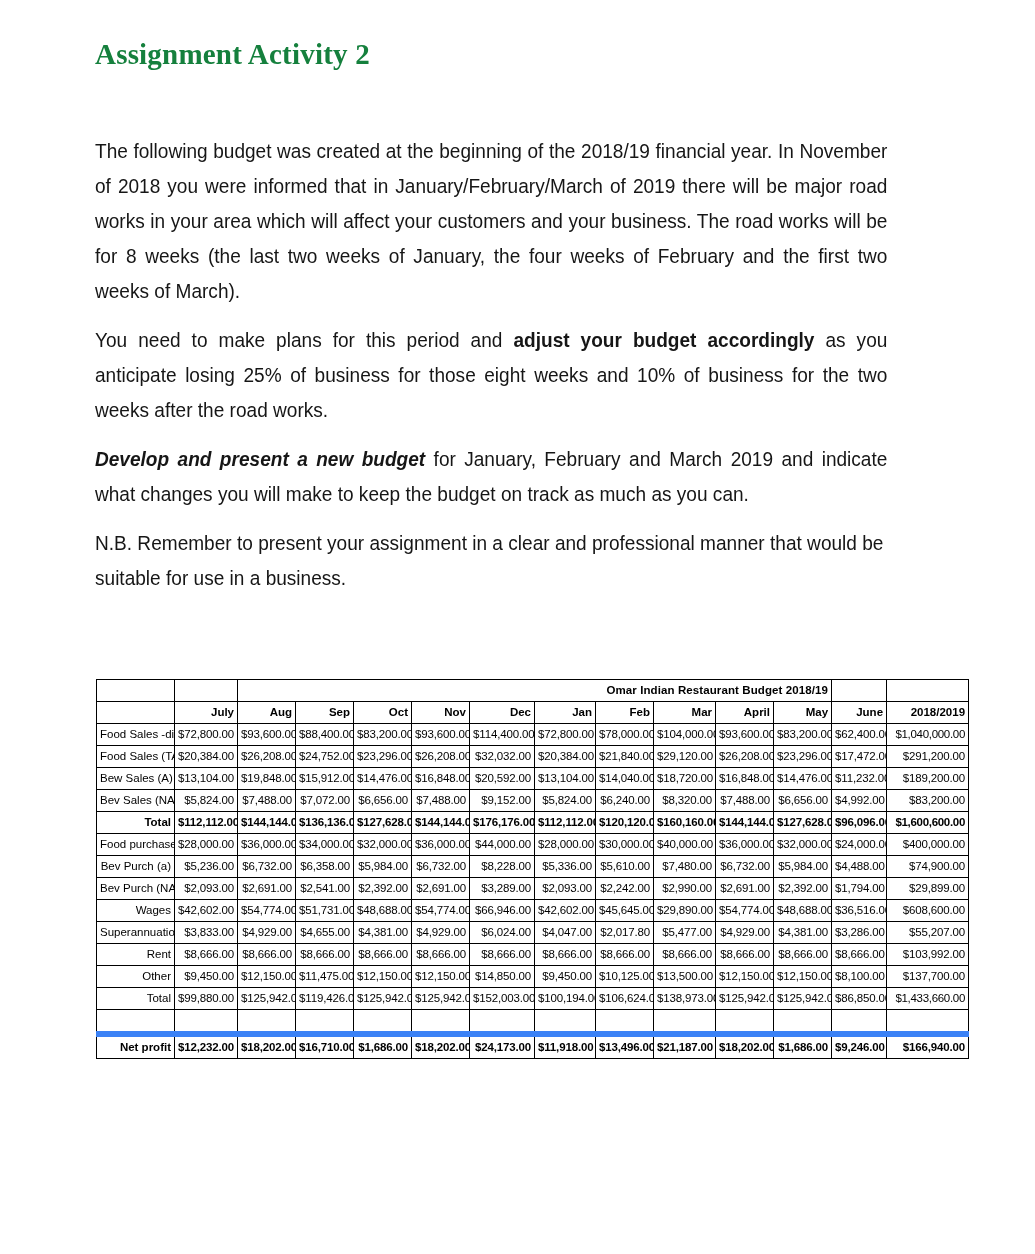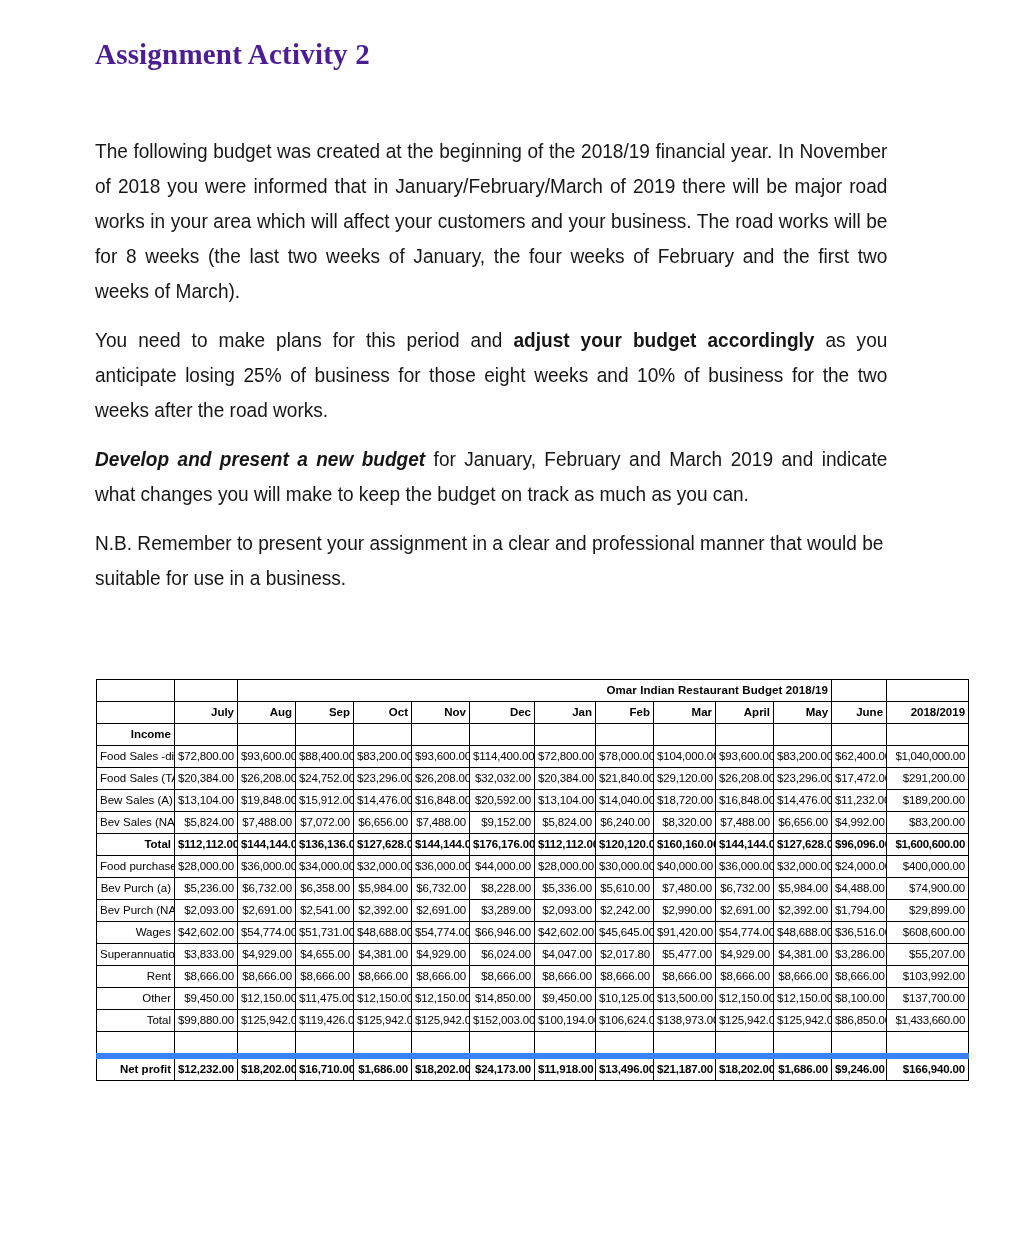--- a/index.html
+++ b/index.html
@@ -25,21 +25,21 @@
 
   
   .doc-title {
     position: absolute;
     left: 95px;
     top: 38px;
     font-family: "Liberation Serif", serif;
     font-weight: bold;
     font-size: 29px;
     letter-spacing: 0.2px;
-    color: #4c1d95;
+    color: #15803d;
     white-space: nowrap;
   }
 
   
   .body-block {
     position: absolute;
     left: 95px;
     top: 133px;
     width: 852px;
   }
@@ -174,36 +174,20 @@
           <td class="hdr">Dec</td>
           <td class="hdr">Jan</td>
           <td class="hdr">Feb</td>
           <td class="hdr">Mar</td>
           <td class="hdr">April</td>
           <td class="hdr">May</td>
           <td class="hdr">June</td>
           <td class="hdr-year">2018/2019</td>
         </tr>
 
-        <tr>
-          <td class="lbl b">Income</td>
-          <td></td>
-            <td></td>
-          <td></td>
-            <td></td>
-          <td></td>
-            <td></td>
-          <td></td>
-            <td></td>
-          <td></td>
-            <td></td>
-          <td></td>
-            <td></td>
-          <td></td>
-        </tr>
 
         <tr>
             <td class="lbl">Food Sales -din</td>
             <td class="money">$72,800.00</td>
             <td class="money">$93,600.00</td>
             <td class="money">$88,400.00</td>
             <td class="money">$83,200.00</td>
             <td class="money">$93,600.00</td>
             <td class="money">$114,400.00</td>
             <td class="money">$72,800.00</td>
@@ -331,21 +315,21 @@
           <tr>
             <td class="lbl">Wages</td>
             <td class="money">$42,602.00</td>
             <td class="money">$54,774.00</td>
             <td class="money">$51,731.00</td>
             <td class="money">$48,688.00</td>
             <td class="money">$54,774.00</td>
             <td class="money">$66,946.00</td>
             <td class="money">$42,602.00</td>
             <td class="money">$45,645.00</td>
-            <td class="money">$91,420.00</td>
+            <td class="money">$29,890.00</td>
             <td class="money">$54,774.00</td>
             <td class="money">$48,688.00</td>
             <td class="money">$36,516.00</td>
             <td class="money">$608,600.00</td>
           </tr>
           <tr>
             <td class="lbl">Superannuation</td>
             <td class="money">$3,833.00</td>
             <td class="money">$4,929.00</td>
             <td class="money">$4,655.00</td>

